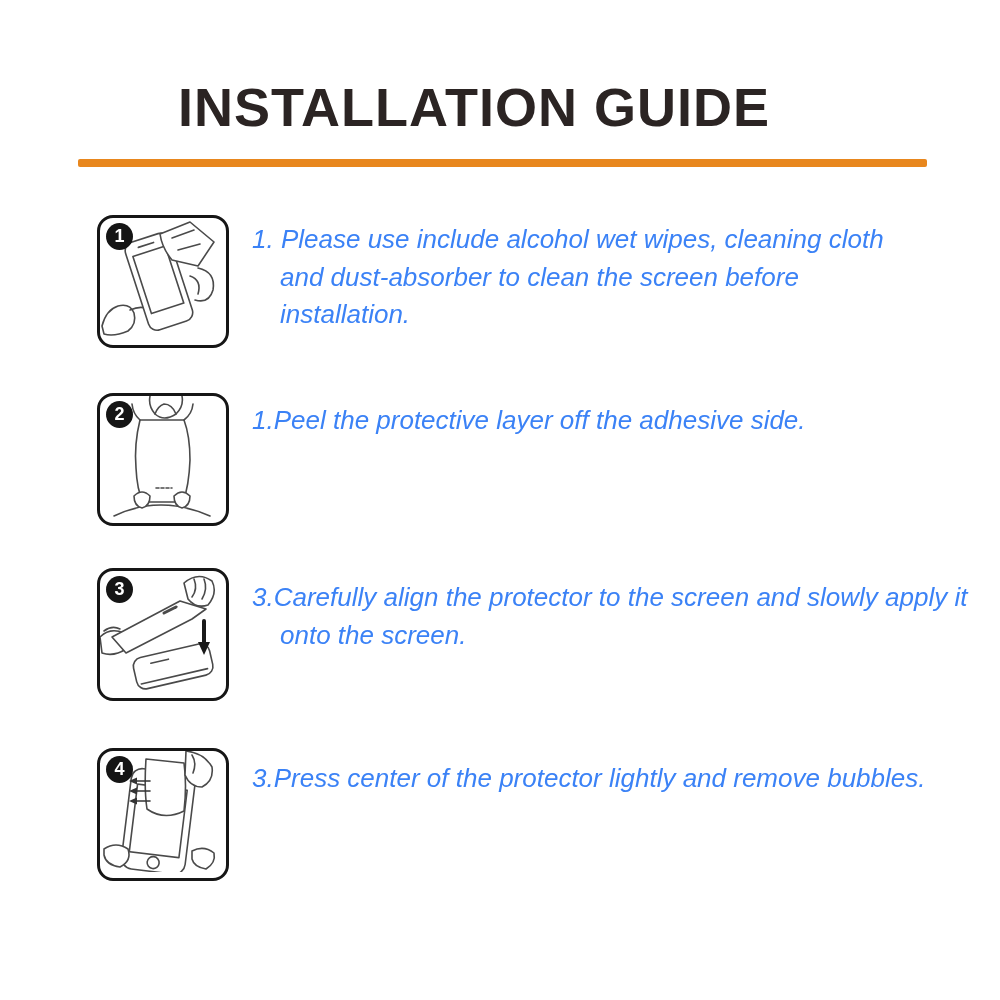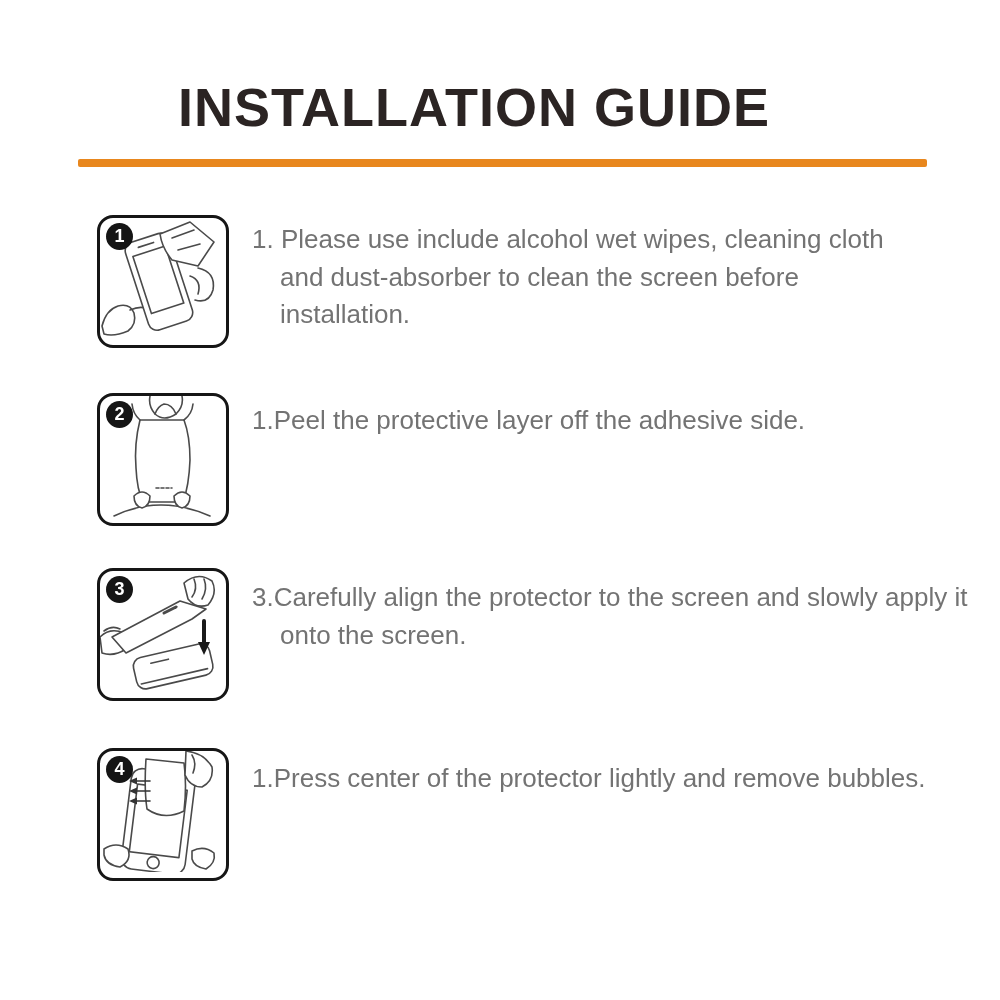--- a/index.html
+++ b/index.html
@@ -24,22 +24,22 @@
     position:absolute; top:5px; left:6px; width:27px; height:27px;
     border-radius:50%; background:#151515; color:#fff;
     font-size:18px; font-weight:bold;
     display:flex; align-items:center; justify-content:center;
     z-index:2;
   }
   .illus { position:absolute; top:0; left:0; }
 
   .step-text {
     position:absolute; left:252px;
-    font-size:26px; color:#737373; line-height:1.45;
-    padding-left:28px; text-indent:-28px;
+    font-size:26px; color:#3b82f6; line-height:1.45;
+    padding-left:28px; text-indent:-28px;font-style:italic;
   }
   .box-1 { top:215px; } .txt-1 { top:221px; width:640px; }
   .box-2 { top:393px; } .txt-2 { top:402px; width:720px; }
   .box-3 { top:568px; } .txt-3 { top:579px; width:745px; }
   .box-4 { top:748px; } .txt-4 { top:758px; width:700px; line-height:1.6; }
 </style>
 </head>
 <body>
 
 <div class="page">
@@ -131,15 +131,15 @@
           <line x1="36" y1="40" x2="50" y2="40" stroke="#333" stroke-width="1.6"></line>
           <path d="M29,40 L37,36.5 L37,43.5 Z"></path>
           <line x1="36" y1="50" x2="50" y2="50" stroke="#333" stroke-width="1.6"></line>
           <path d="M29,50 L37,46.5 L37,53.5 Z"></path>
         </g>
         <path d="M4,98 Q16,90 28,98 Q32,110 20,116 Q6,114 4,104 Z" fill="#fff"></path>
         <path d="M92,100 Q104,94 114,102 Q116,112 106,118 Q94,116 92,108 Z" fill="#fff"></path>
       </g>
     </svg>
   </div>
-  <div class="step-text txt-4">1.Press center of the protector lightly and remove bubbles.</div>
+  <div class="step-text txt-4">3.Press center of the protector lightly and remove bubbles.</div>
 
 </div>
 
 </body></html>

